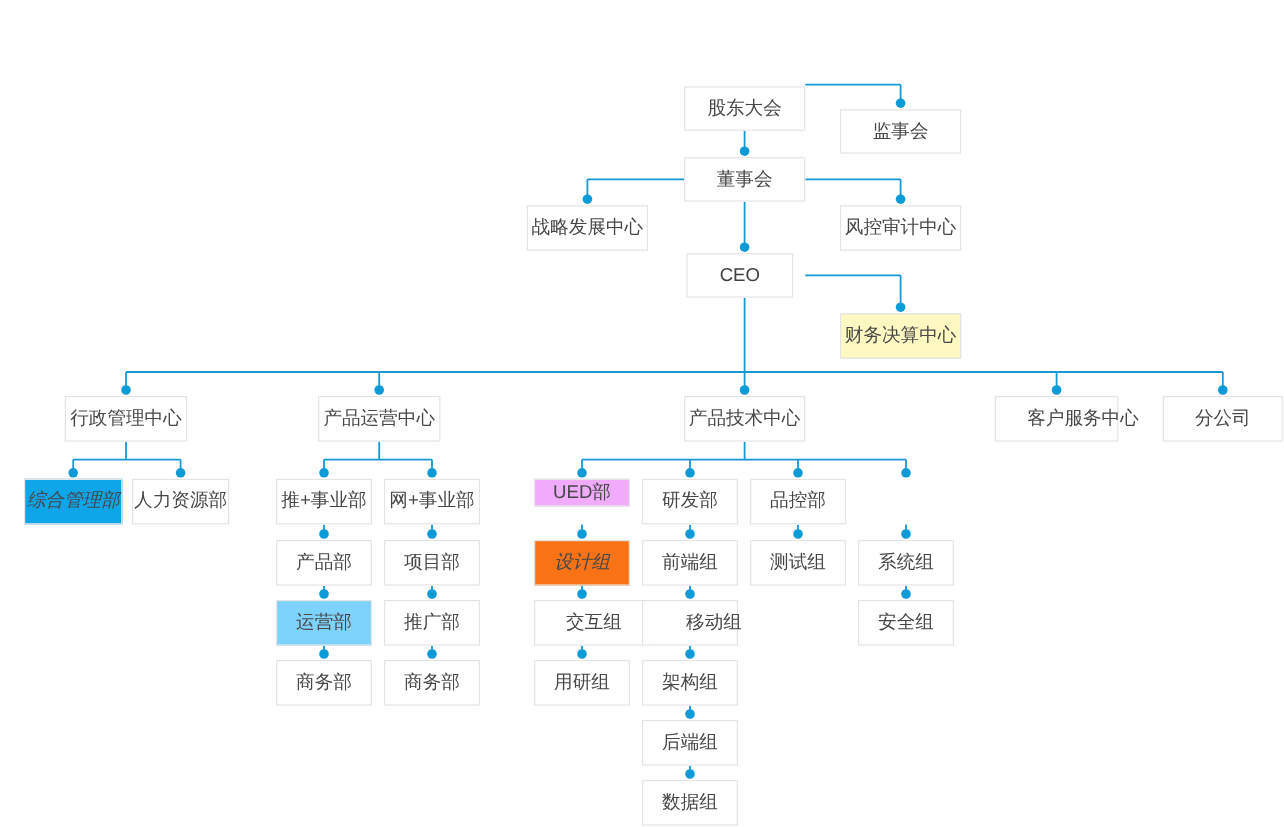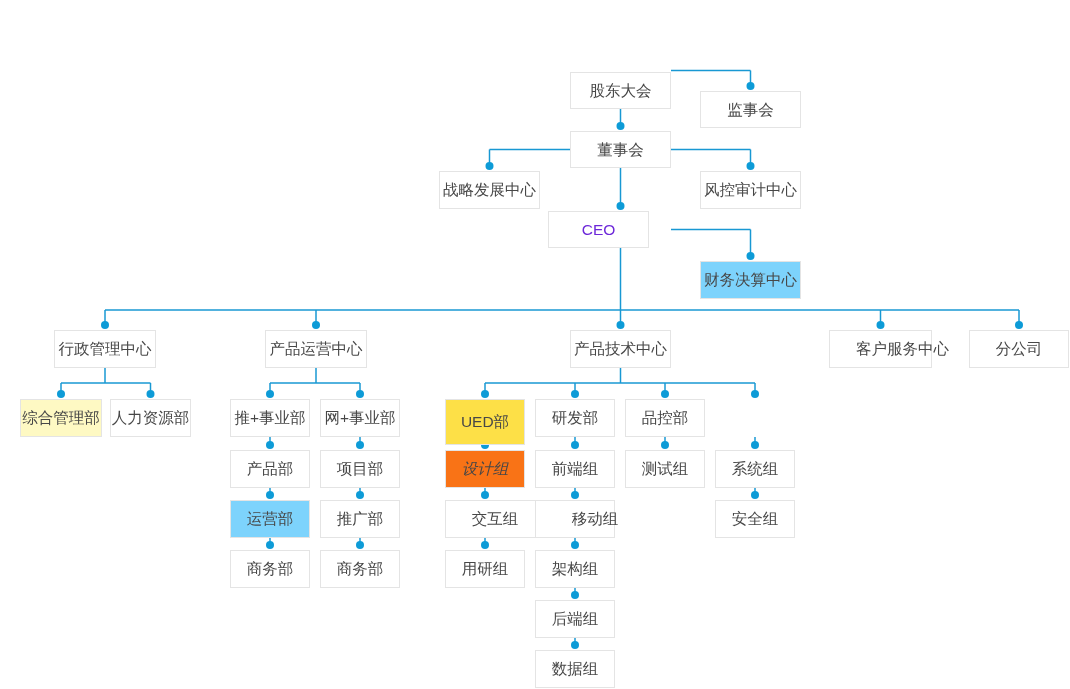--- a/index.html
+++ b/index.html
@@ -137,54 +137,54 @@
     </div>
     <div class="node" style="left: 570px; top: 131px; width: 101px; height: 37px; border-color: rgb(228, 228, 228); background: rgb(255, 255, 255); color: rgb(71, 71, 71);">
       <span>董事会</span>
     </div>
     <div class="node" style="left: 439px; top: 171px; width: 101px; height: 38px; border-color: rgb(228, 228, 228); background: rgb(255, 255, 255); color: rgb(71, 71, 71);">
       <span>战略发展中心</span>
     </div>
     <div class="node" style="left: 700px; top: 171px; width: 101px; height: 38px; border-color: rgb(228, 228, 228); background: rgb(255, 255, 255); color: rgb(71, 71, 71);">
       <span>风控审计中心</span>
     </div>
-    <div class="node" style="left: 548px; top: 211px; width: 101px; height: 37px; border-color: rgb(228, 228, 228); background: rgb(255, 255, 255); color: #6d28d9;">
+    <div class="node" style="left: 572px; top: 211px; width: 89px; height: 37px; border-color: rgb(228, 228, 228); background: rgb(255, 255, 255); color: #404040;">
       <span>CEO</span>
     </div>
-    <div class="node" style="left: 700px; top: 261px; width: 101px; height: 38px; border-color: rgb(228, 228, 228); background: #7dd3fc; color: rgb(71, 71, 71);">
+    <div class="node" style="left: 700px; top: 261px; width: 101px; height: 38px; border-color: rgb(228, 228, 228); background: #fef9c3; color: rgb(71, 71, 71);">
       <span>财务决算中心</span>
     </div>
     <div class="node" style="left: 54px; top: 330px; width: 102px; height: 38px; border-color: rgb(228, 228, 228); background: rgb(255, 255, 255); color: rgb(71, 71, 71);">
       <span>行政管理中心</span>
     </div>
     <div class="node" style="left: 265px; top: 330px; width: 102px; height: 38px; border-color: rgb(228, 228, 228); background: rgb(255, 255, 255); color: rgb(71, 71, 71);">
       <span>产品运营中心</span>
     </div>
     <div class="node" style="left: 570px; top: 330px; width: 101px; height: 38px; border-color: rgb(228, 228, 228); background: rgb(255, 255, 255); color: rgb(71, 71, 71);">
       <span>产品技术中心</span>
     </div>
     <div class="node" style="left: 829px; top: 330px; width: 103px; height: 38px; border-color: rgb(228, 228, 228); background: rgb(255, 255, 255); color: rgb(71, 71, 71); padding-left: 44px;">
       <span>客户服务中心</span>
     </div>
     <div class="node" style="left: 969px; top: 330px; width: 100px; height: 38px; border-color: rgb(228, 228, 228); background: rgb(255, 255, 255); color: rgb(71, 71, 71);">
       <span>分公司</span>
     </div>
-    <div class="node" style="left: 20px; top: 399px; width: 82px; height: 38px; border-color: rgb(228, 228, 228); background: #fef9c3; color: rgb(71, 71, 71);">
+    <div class="node" style="left: 20px; top: 399px; width: 82px; height: 38px; border-color: rgb(228, 228, 228); background: #0ea5e9; color: rgb(71, 71, 71); font-style: italic;">
       <span>综合管理部</span>
     </div>
     <div class="node" style="left: 110px; top: 399px; width: 81px; height: 38px; border-color: rgb(228, 228, 228); background: rgb(255, 255, 255); color: rgb(71, 71, 71);">
       <span>人力资源部</span>
     </div>
     <div class="node" style="left: 230px; top: 399px; width: 80px; height: 38px; border-color: rgb(228, 228, 228); background: rgb(255, 255, 255); color: rgb(71, 71, 71);">
       <span>推+事业部</span>
     </div>
     <div class="node" style="left: 320px; top: 399px; width: 80px; height: 38px; border-color: rgb(228, 228, 228); background: rgb(255, 255, 255); color: rgb(71, 71, 71);">
       <span>网+事业部</span>
     </div>
-    <div class="node" style="left: 445px; top: 399px; width: 80px; height: 46px; border-color: rgb(228, 228, 228); background: #fde047; color: rgb(71, 71, 71);">
+    <div class="node" style="left: 445px; top: 399px; width: 80px; height: 23px; border-color: rgb(228, 228, 228); background: #f0abfc; color: rgb(71, 71, 71);">
       <span>UED部</span>
     </div>
     <div class="node" style="left: 535px; top: 399px; width: 80px; height: 38px; border-color: rgb(228, 228, 228); background: rgb(255, 255, 255); color: rgb(71, 71, 71);">
       <span>研发部</span>
     </div>
     <div class="node" style="left: 625px; top: 399px; width: 80px; height: 38px; border-color: rgb(228, 228, 228); background: rgb(255, 255, 255); color: rgb(71, 71, 71);">
       <span>品控部</span>
     </div>
     <div class="node" style="left: 230px; top: 450px; width: 80px; height: 38px; border-color: rgb(228, 228, 228); background: rgb(255, 255, 255); color: rgb(71, 71, 71); align-items: center;">
       <span>产品部</span>

